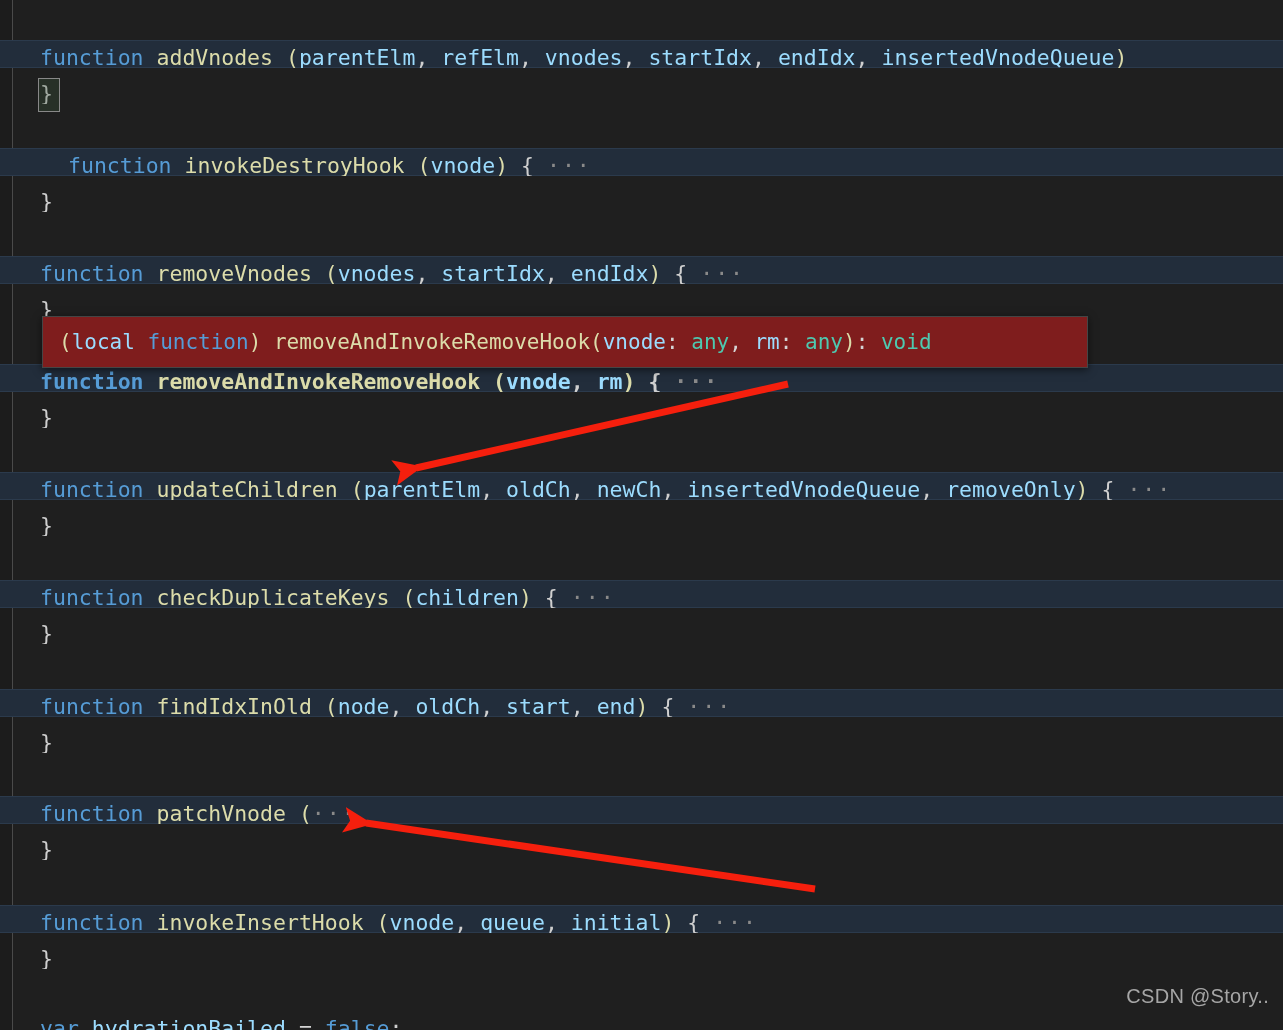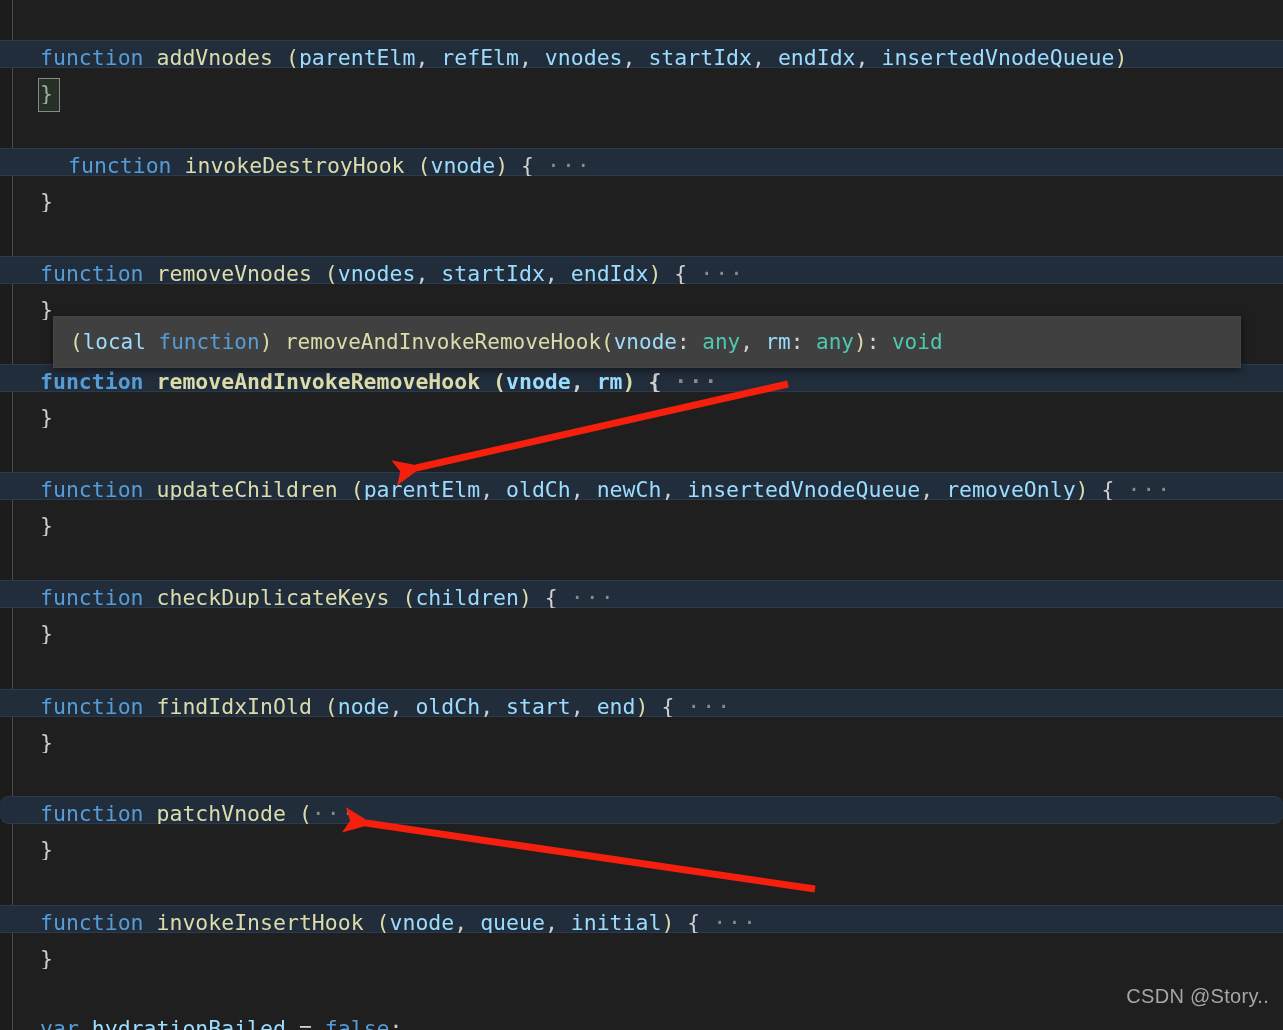--- a/index.html
+++ b/index.html
@@ -79,32 +79,31 @@
     background: rgba(60, 90, 60, 0.30);
     box-sizing: border-box;
     pointer-events: none;
   }
 
   
   #hover-tooltip {
     position: absolute;
     left: 42px;
     top: 316px;
-    width: 1188px;
+    width: 1046px;
     height: 52px;
-    background: #404040;
+    background: #7f1d1d;
     border: 1px solid #454545;
     box-sizing: border-box;
     box-shadow: 0 2px 8px rgba(0,0,0,0.55);
     font-size: 21px;
     line-height: 50px;
     white-space: pre;
     padding-left: 16px;
     overflow: hidden;
-    margin-left: 11px;
   }
   .tt-paren { color: #dcdcaa; }
   .tt-local { color: #9cdcfe; }
   .tt-kw    { color: #569cd6; }
   .tt-fn    { color: #dcdcaa; }
   .tt-param { color: #9cdcfe; }
   .tt-type  { color: #4ec9b0; }
   .tt-punc  { color: #d4d4d4; }
 
   
@@ -144,21 +143,21 @@
         <div class="code-line hl" style="top: 256px;"><span class="code-text"><span class="t-kw">function </span><span class="t-fn">removeVnodes </span><span class="t-paren">(</span><span class="t-param">vnodes</span><span class="t-punc">, </span><span class="t-param">startIdx</span><span class="t-punc">, </span><span class="t-param">endIdx</span><span class="t-paren">)</span><span class="t-punc"> { </span><span class="t-fold">···</span></span></div>
         <div class="code-line" style="top: 292px;"><span class="code-text"><span class="t-punc">}</span></span></div>
         <div class="code-line hl" style="top: 364px; font-weight: bold;"><span class="code-text"><span class="t-kw">function </span><span class="t-fn">removeAndInvokeRemoveHook </span><span class="t-paren">(</span><span class="t-param">vnode</span><span class="t-punc">, </span><span class="t-param">rm</span><span class="t-paren">)</span><span class="t-punc"> { </span><span class="t-fold">···</span></span></div>
         <div class="code-line" style="top: 400px;"><span class="code-text"><span class="t-punc">}</span></span></div>
         <div class="code-line hl" style="top: 472px;"><span class="code-text"><span class="t-kw">function </span><span class="t-fn">updateChildren </span><span class="t-paren">(</span><span class="t-param">parentElm</span><span class="t-punc">, </span><span class="t-param">oldCh</span><span class="t-punc">, </span><span class="t-param">newCh</span><span class="t-punc">, </span><span class="t-param">insertedVnodeQueue</span><span class="t-punc">, </span><span class="t-param">removeOnly</span><span class="t-paren">)</span><span class="t-punc"> { </span><span class="t-fold">···</span></span></div>
         <div class="code-line" style="top: 508px;"><span class="code-text"><span class="t-punc">}</span></span></div>
         <div class="code-line hl" style="top: 580px;"><span class="code-text"><span class="t-kw">function </span><span class="t-fn">checkDuplicateKeys </span><span class="t-paren">(</span><span class="t-param">children</span><span class="t-paren">)</span><span class="t-punc"> { </span><span class="t-fold">···</span></span></div>
         <div class="code-line" style="top: 616px;"><span class="code-text"><span class="t-punc">}</span></span></div>
         <div class="code-line hl" style="top: 689px;"><span class="code-text"><span class="t-kw">function </span><span class="t-fn">findIdxInOld </span><span class="t-paren">(</span><span class="t-param">node</span><span class="t-punc">, </span><span class="t-param">oldCh</span><span class="t-punc">, </span><span class="t-param">start</span><span class="t-punc">, </span><span class="t-param">end</span><span class="t-paren">)</span><span class="t-punc"> { </span><span class="t-fold">···</span></span></div>
         <div class="code-line" style="top: 725px;"><span class="code-text"><span class="t-punc">}</span></span></div>
-        <div class="code-line hl" style="top: 796px; border-radius: 9px;"><span class="code-text"><span class="t-kw">function </span><span class="t-fn">patchVnode </span><span class="t-paren">(</span><span class="t-fold">···</span></span></div>
+        <div class="code-line hl" style="top: 796px;"><span class="code-text"><span class="t-kw">function </span><span class="t-fn">patchVnode </span><span class="t-paren">(</span><span class="t-fold">···</span></span></div>
         <div class="code-line" style="top: 832px;"><span class="code-text"><span class="t-punc">}</span></span></div>
         <div class="code-line hl" style="top: 905px;"><span class="code-text"><span class="t-kw">function </span><span class="t-fn">invokeInsertHook </span><span class="t-paren">(</span><span class="t-param">vnode</span><span class="t-punc">, </span><span class="t-param">queue</span><span class="t-punc">, </span><span class="t-param">initial</span><span class="t-paren">)</span><span class="t-punc"> { </span><span class="t-fold">···</span></span></div>
         <div class="code-line" style="top: 941px;"><span class="code-text"><span class="t-punc">}</span></span></div>
         <div class="code-line" style="top: 1011px;"><span class="code-text"><span class="t-kw">var </span><span class="t-param">hydrationBailed</span><span class="t-op"> = </span><span class="t-bool">false</span><span class="t-punc">;</span></span></div>
       </div>
 
     <div class="bracket-match" id="bracket-match-box" style="left: 38px; top: 78px; width: 22px; height: 34px;"></div>
 
     <div id="hover-tooltip"><span class="tt-paren">(</span><span class="tt-local">local </span><span class="tt-kw">function</span><span class="tt-paren">)</span><span class="tt-fn"> removeAndInvokeRemoveHook</span><span class="tt-paren">(</span><span class="tt-param">vnode</span><span class="tt-punc">: </span><span class="tt-type">any</span><span class="tt-punc">, </span><span class="tt-param">rm</span><span class="tt-punc">: </span><span class="tt-type">any</span><span class="tt-paren">)</span><span class="tt-punc">: </span><span class="tt-type">void</span></div>
 

